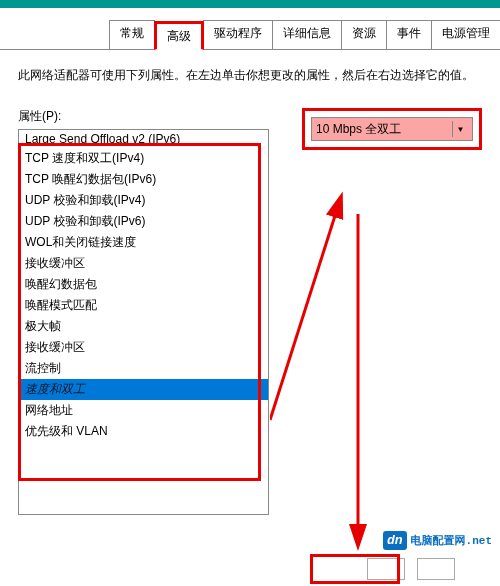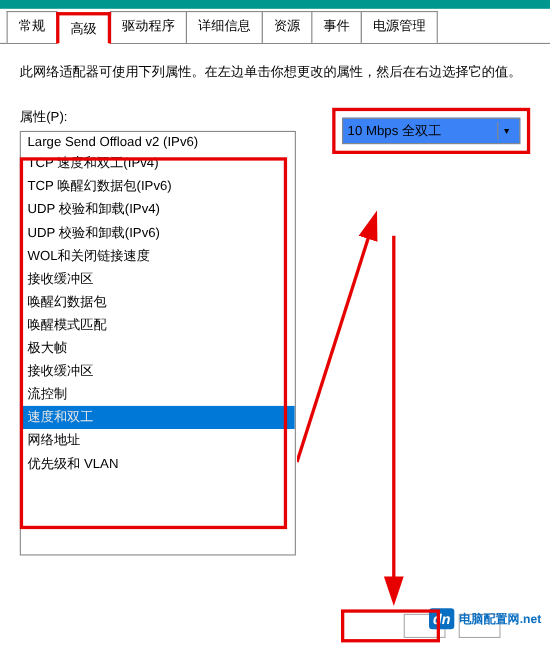--- a/index.html
+++ b/index.html
@@ -18,21 +18,22 @@
     }
     .titlebar {
       height: 8px;
       background: #00978e;
     }
     .tabs {
       display: flex;
       background: #fff;
       border-bottom: 1px solid #888;
       padding-left: 6px;
-      margin-top: 2px;
+      margin-top: 12px;
+      justify-content: flex-end;
     }
     .tab {
       padding: 4px 10px;
       border: 1px solid #888;
       border-bottom: none;
       background: #fff;
       margin-right: -1px;
       position: relative;
       cursor: pointer;
     }
@@ -74,36 +75,37 @@
       position: relative;
     }
     .listbox-item {
       padding: 2px 6px;
       font-size: 12px;
       cursor: pointer;
       white-space: nowrap;
     }
     .listbox-item.selected {
       background: #0078d7;
-      color: #e5e5e5;
+      color: #0f172a;
+      font-style: italic;
     }
     .value-group {
       position: relative;
     }
     .dropdown-wrapper {
       border: 3px solid #e60000;
       padding: 6px;
     }
     .dropdown {
       width: 100%;
       border: 1px solid #888;
       display: flex;
       align-items: center;
       padding: 2px 4px;
-      background: #3b82f6;
+      background: #fca5a5;
       height: 24px;
       justify-content: flex-end;
     }
     .dropdown-value {
       flex: 1;
     }
     .dropdown-arrow {
       width: 16px;
       height: 16px;
       border-left: 1px solid #888;
@@ -135,24 +137,25 @@
       top: 190px;
     }
     .arrow2 {
       position: absolute;
       left: 348px;
       top: 214px;
     }
     .watermark {
       position: absolute;
       right: 8px;
-      bottom: 14px;
+      bottom: 36px;
       display: flex;
       align-items: center;
       gap: 4px;
+      font-family: Liberation Mono, monospace;
     }
     .wm-logo {
       background: #0b6fc1;
       color: #fff;
       font-weight: bold;
       font-size: 13px;
       padding: 2px 4px;
       border-radius: 3px;
       font-style: italic;
     }

